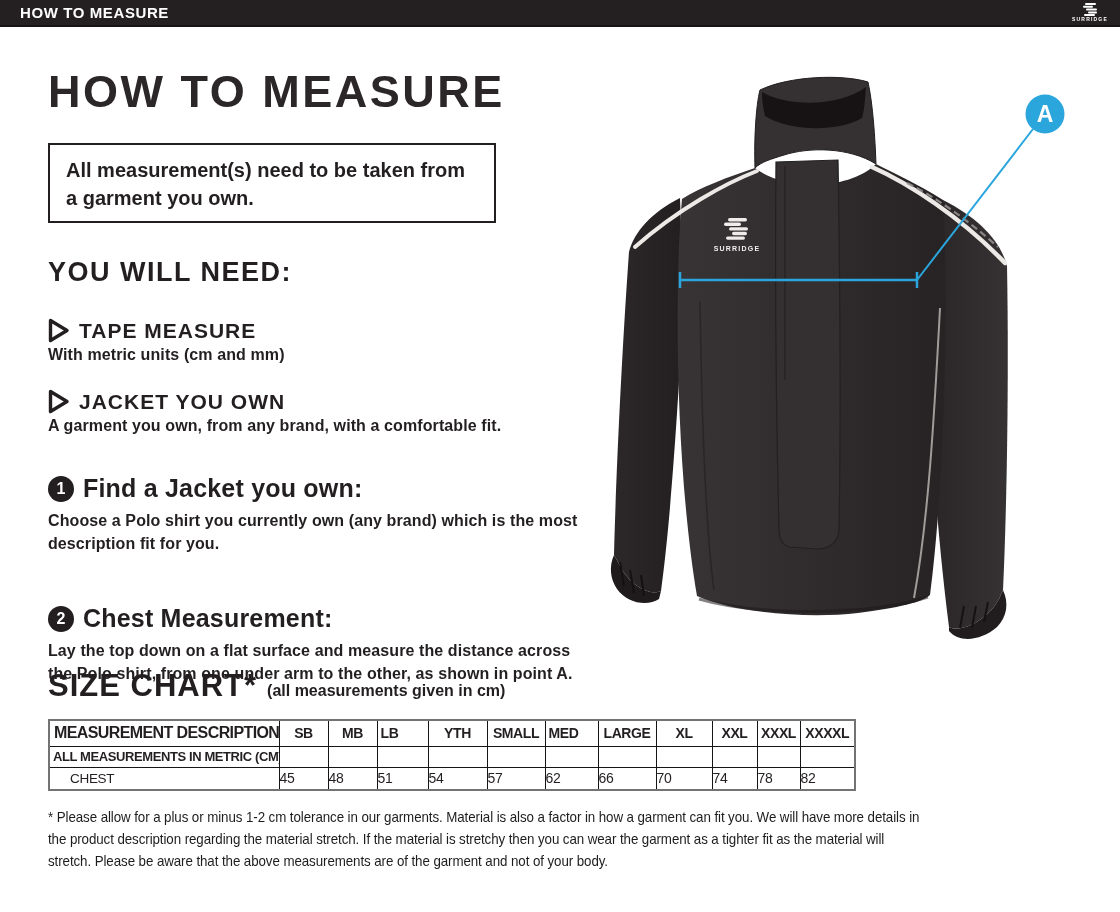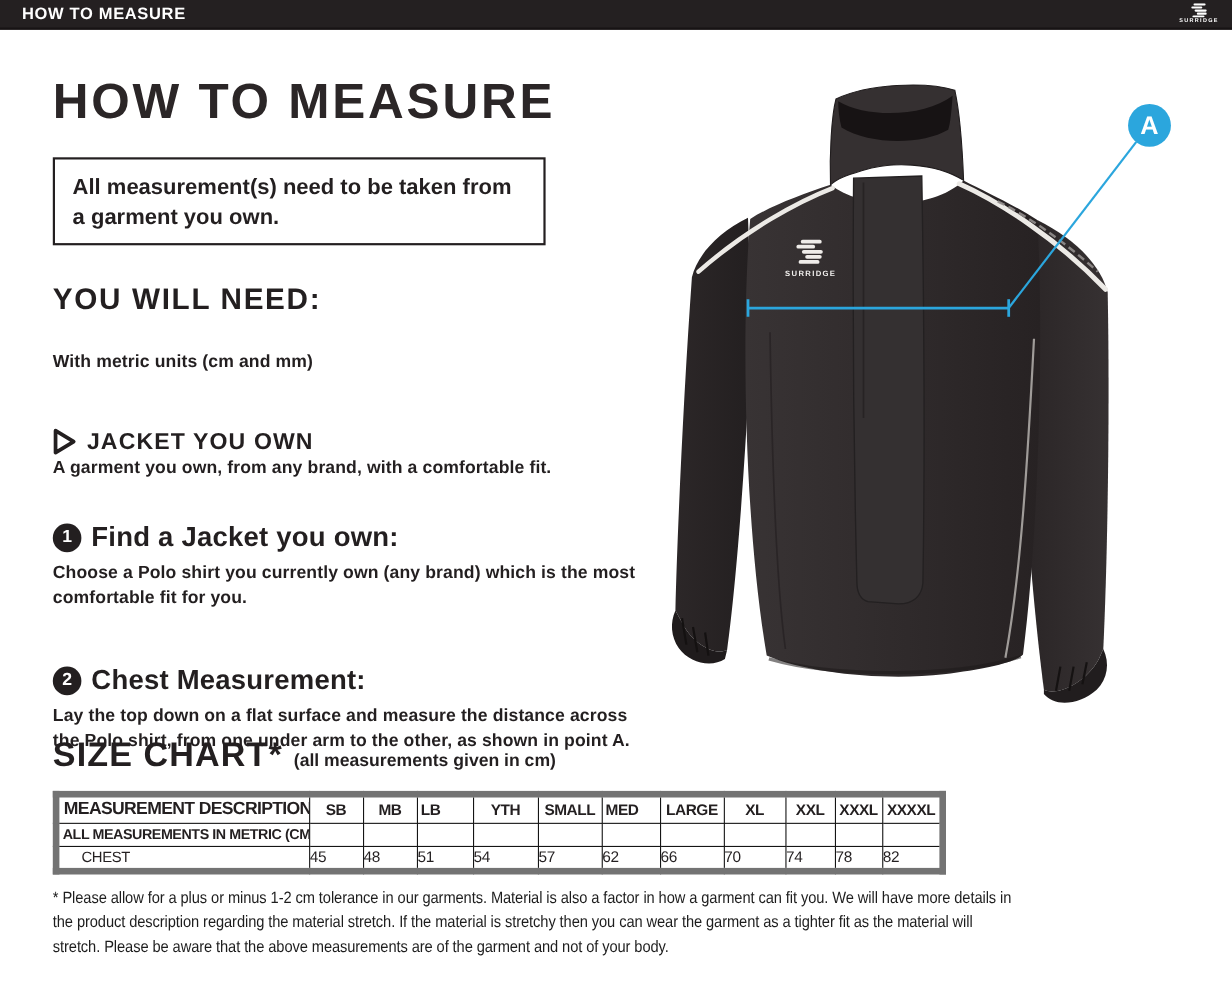--- a/index.html
+++ b/index.html
@@ -68,21 +68,21 @@
   .sc-heading {
     position:absolute; left:48px; top:668px;
     display:flex; align-items:baseline; gap:10px;
   }
   .sc-title { font-size:31px; font-weight:bold; letter-spacing:1px; }
   .sc-sub   { font-size:16px; font-weight:bold; }
 
   table.size-chart {
     position:absolute; left:48px; top:719px;
     border-collapse:collapse; table-layout:fixed; width:807px;
-    border:6px solid #737373;
+    border:2px solid #737373;
   }
   table.size-chart th, table.size-chart td {
     border:1.5px solid #151515;
     overflow:hidden; white-space:nowrap;
   }
   tr.hdr-row    { height:26px; }
   tr.metric-row { height:21px; }
   tr.value-row  { height:23px; }
   th.desc-col {
     text-align:left; padding-left:4px;
@@ -131,39 +131,45 @@
 
 <h1 class="page-title">HOW TO MEASURE</h1>
 
 <div class="note-box">
   <span>All measurement(s) need to be taken from a garment you own.</span>
 </div>
 
 <h2 class="ywn-heading">YOU WILL NEED:</h2>
 
 <div class="need-item first">
+  <div class="need-head">
+    <svg width="22" height="25" viewBox="0 0 22 25">
+      <polygon points="2.5,2.5 19,12.5 2.5,22.5" fill="#ffffff" stroke="#231f20" stroke-width="3.4" stroke-linejoin="round"></polygon>
+    </svg>
+    <span class="need-label">TAPE MEASURE</span>
+  </div>
   <div class="need-desc">With metric units (cm and mm)</div>
 </div>
 
 <div class="need-item second">
   <div class="need-head">
     <svg width="22" height="25" viewBox="0 0 22 25">
       <polygon points="2.5,2.5 19,12.5 2.5,22.5" fill="#ffffff" stroke="#231f20" stroke-width="3.4" stroke-linejoin="round"></polygon>
     </svg>
     <span class="need-label">JACKET YOU OWN</span>
   </div>
   <div class="need-desc">A garment you own, from any brand, with a comfortable fit.</div>
 </div>
 
 <div class="step first">
   <div class="step-head">
     <span class="step-num">1</span>
     <span class="step-title">Find a Jacket you own:</span>
   </div>
-  <div class="step-desc">Choose a Polo shirt you currently own (any brand) which is the most comfortable fit for you.</div>
+  <div class="step-desc">Choose a Polo shirt you currently own (any brand) which is the most description fit for you.</div>
 </div>
 
 <div class="step second">
   <div class="step-head">
     <span class="step-num">2</span>
     <span class="step-title">Chest Measurement:</span>
   </div>
   <div class="step-desc">Lay the top down on a flat surface and measure the distance across the Polo shirt, from one under arm to the other, as shown in point A.</div>
 </div>
 

